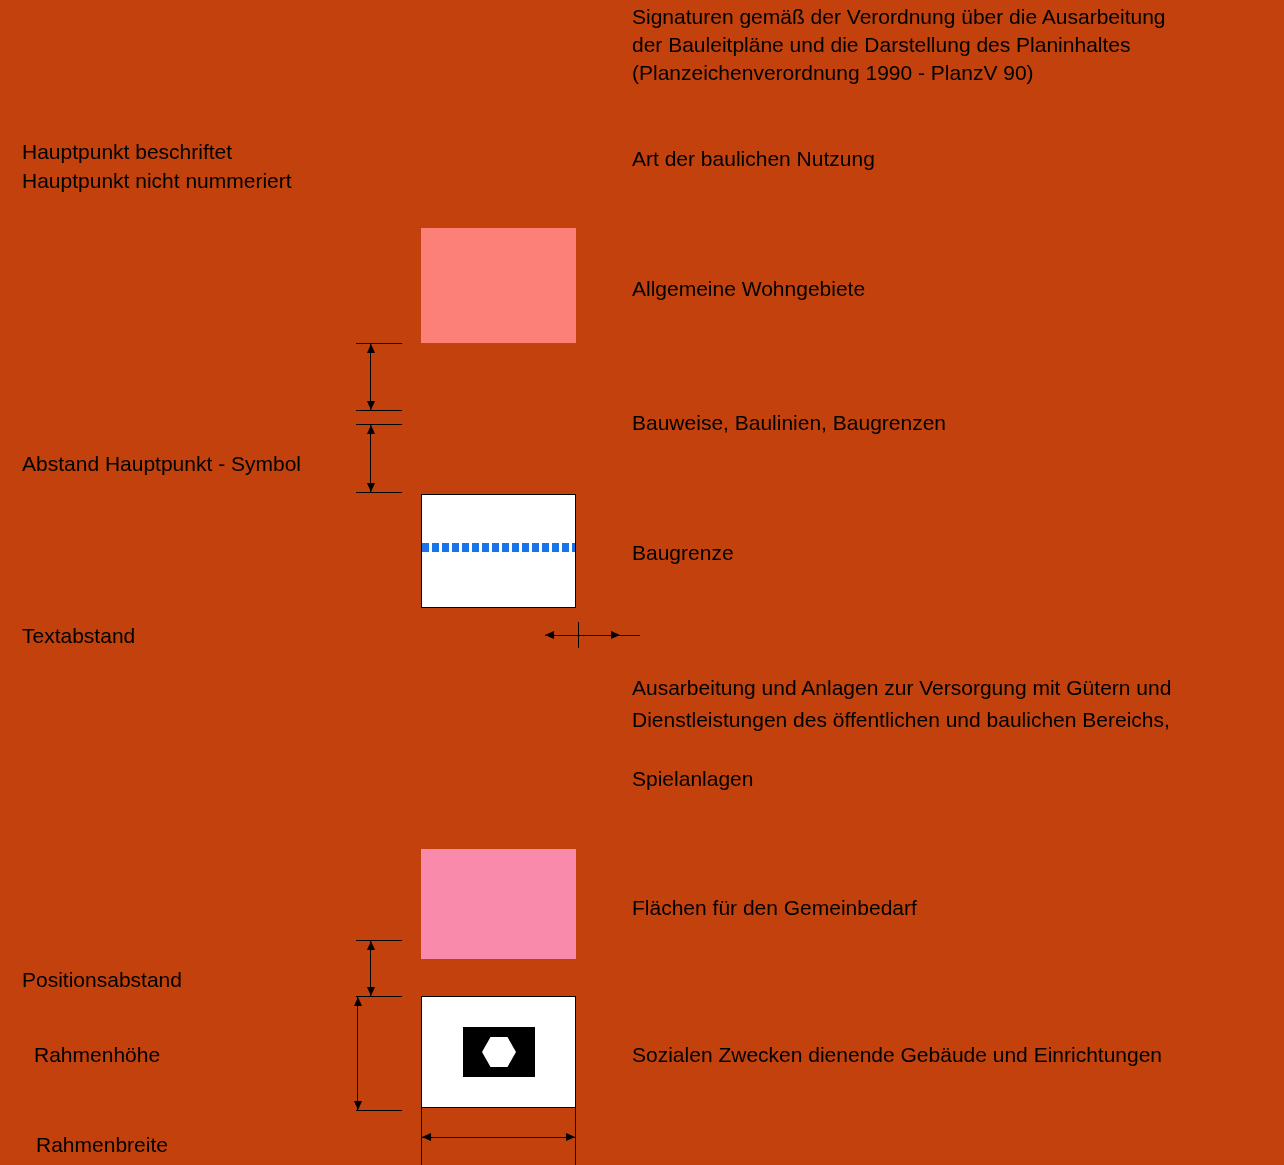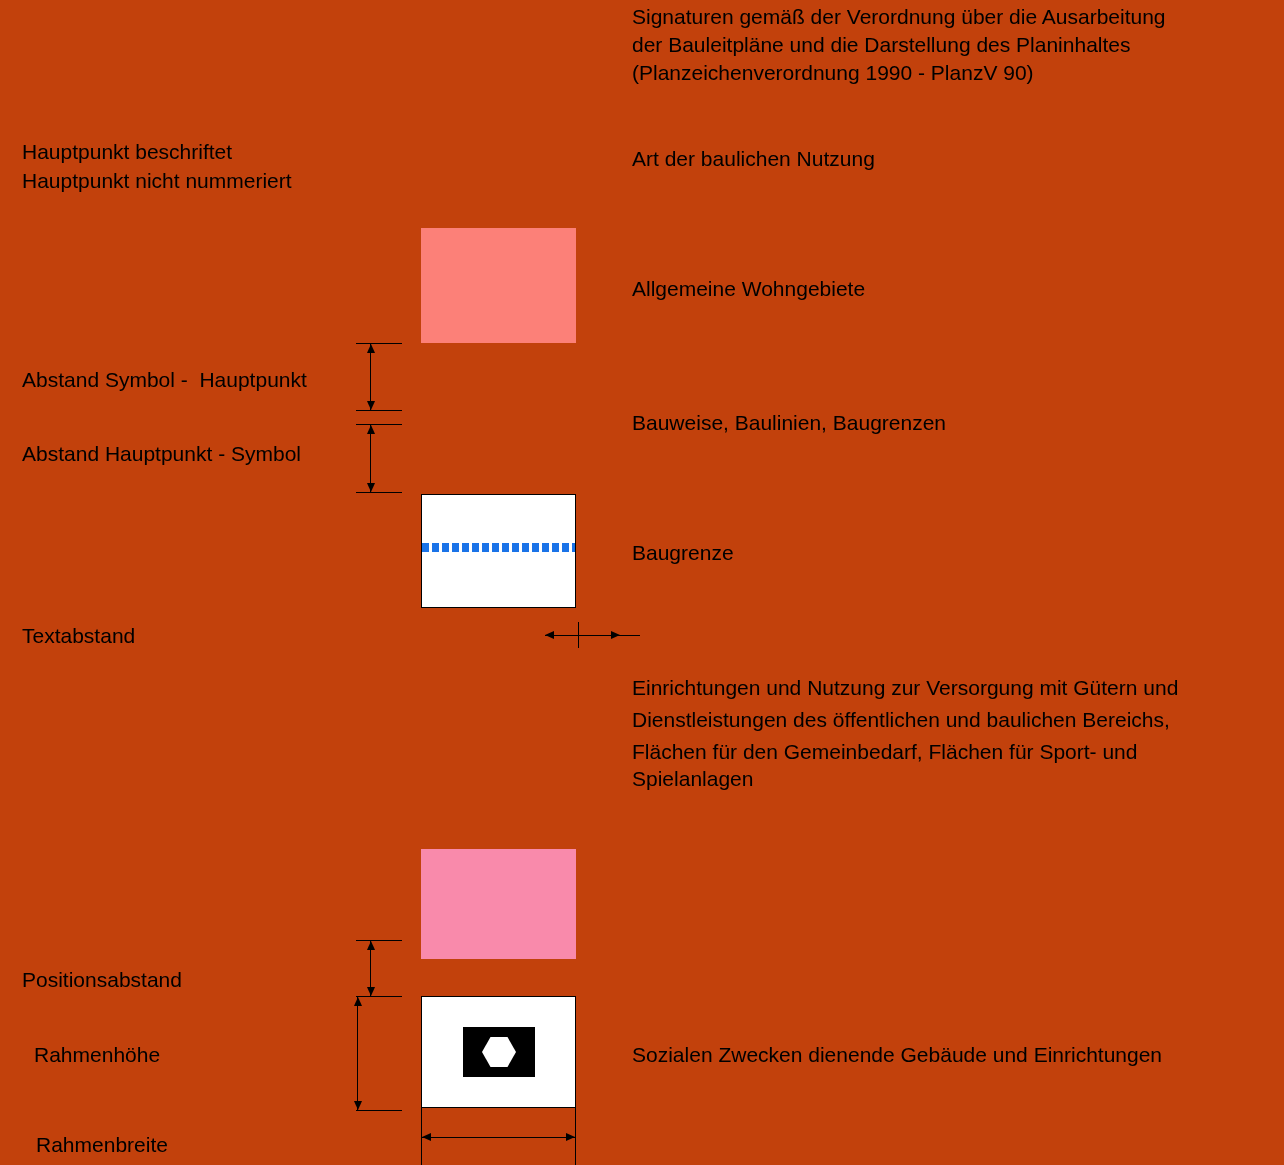--- a/index.html
+++ b/index.html
@@ -95,37 +95,36 @@
 <body>
 
 <div id="canvas">
 
   <div class="txt" style="left:632px; top:3px;">Signaturen gemäß der Verordnung über die Ausarbeitung</div>
   <div class="txt" style="left:632px; top:31px;">der Bauleitpläne und die Darstellung des Planinhaltes</div>
   <div class="txt" style="left:632px; top:59px;">(Planzeichenverordnung 1990 - PlanzV 90)</div>
 
   <div class="txt" style="left:22px; top:138px;">Hauptpunkt beschriftet</div>
   <div class="txt" style="left:22px; top:167px;">Hauptpunkt nicht nummeriert</div>
-  <div class="txt" style="left:22px; top:366px;">Abstand Symbol -  Hauptpunkt</div>
-  <div class="txt" style="left:22px; top:440px;text-align:center;">Abstand Hauptpunkt - Symbol</div>
+  <div class="txt" style="left:22px; top:450px;text-align:center;">Abstand Hauptpunkt - Symbol</div>
   <div class="txt" style="left:22px; top:622px;">Textabstand</div>
   <div class="txt" style="left:22px; top:966px;">Positionsabstand</div>
   <div class="txt" style="left:34px; top:1041px;">Rahmenhöhe</div>
   <div class="txt" style="left:36px; top:1131px;">Rahmenbreite</div>
 
   <div class="txt" style="left:632px; top:145px;">Art der baulichen Nutzung</div>
   <div class="txt" style="left:632px; top:275px;">Allgemeine Wohngebiete</div>
   <div class="txt" style="left:632px; top:409px;">Bauweise, Baulinien, Baugrenzen</div>
   <div class="txt" style="left:632px; top:539px;">Baugrenze</div>
 
-  <div class="txt" style="left:632px; top:674px;">Einrichtungen und Nutzung zur Versorgung mit Gütern und</div>
+  <div class="txt" style="left:632px; top:674px;">Ausarbeitung und Anlagen zur Versorgung mit Gütern und</div>
   <div class="txt" style="left:632px; top:706px;">Dienstleistungen des öffentlichen und baulichen Bereichs,</div>
-  <div class="txt" style="left:632px; top:738px;">Flächen für den Gemeinbedarf, Flächen für Sport- und</div>
   <div class="txt" style="left:632px; top:765px;">Spielanlagen</div>
 
+  <div class="txt" style="left:632px; top:894px;">Flächen für den Gemeinbedarf</div>
   <div class="txt" style="left:632px; top:1041px;">Sozialen Zwecken dienende Gebäude und Einrichtungen</div>
 
   <div class="swatch" style="left:421px; top:228px; width:155px; height:115px; background:#fc8078;"></div>
 
   <div class="frame" style="left:421px; top:494px; width:155px; height:114px;">
     <div class="baugrenze-line" style="left:0px; top:48px; width:153px;"></div>
   </div>
 
   <div class="swatch" style="left:421px; top:849px; width:155px; height:110px; background:#f98aab;"></div>
 

